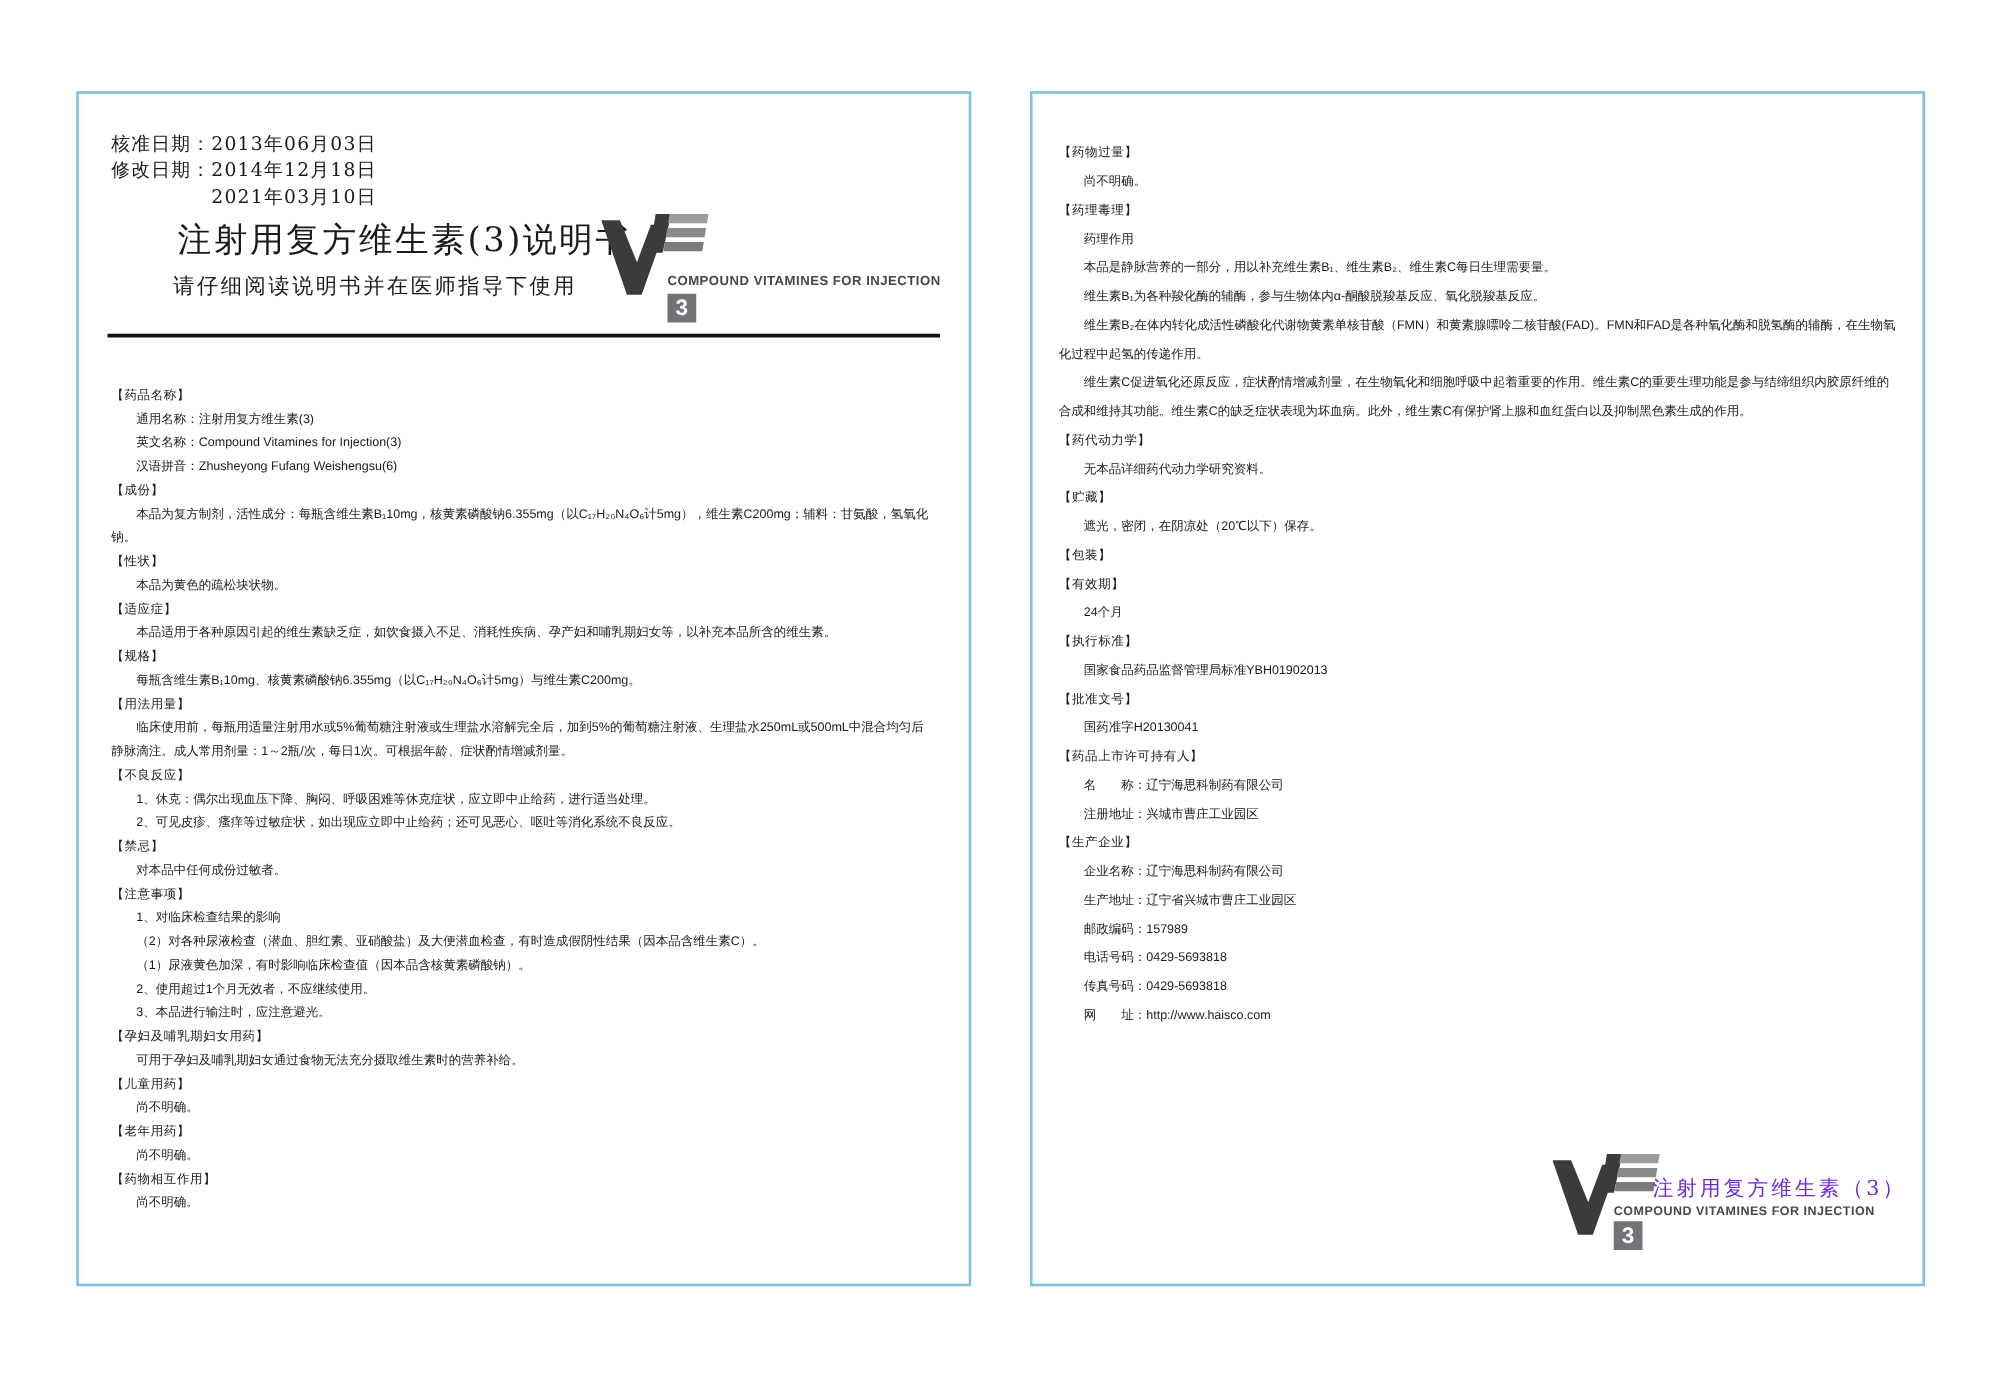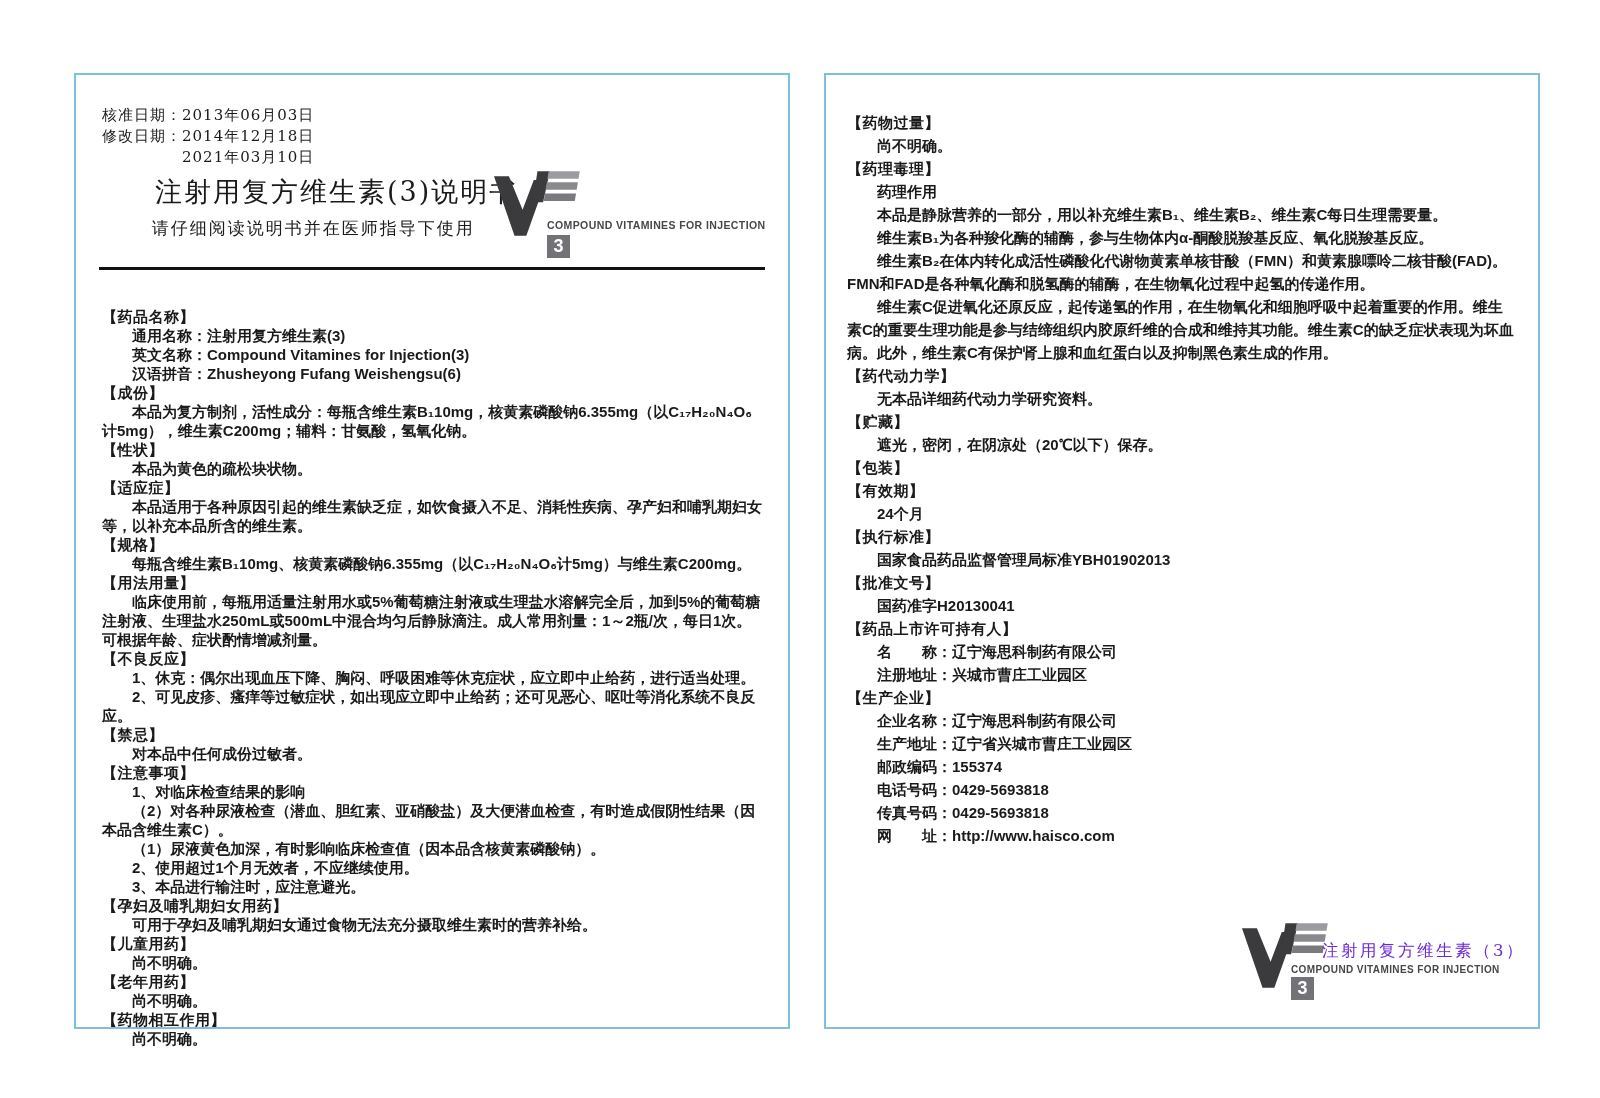--- a/index.html
+++ b/index.html
@@ -5,21 +5,21 @@
   html,body { margin:0; padding:0; }
   body {
     width:1600px; height:1098px; position:relative; background:#ffffff;
     font-family:"Liberation Sans", sans-serif; color:#1a1a1a;
     -webkit-font-smoothing:antialiased;
   }
   .sheet {
     position:absolute; top:73px; width:712px; height:952px;
     border:2px solid #7cc0dc; background:#fff; box-sizing:content-box;
   }
-  #sheet-left  { left:74px; }
+  #sheet-left  { left:61px; }
   #sheet-right { left:824px; }
 
   
   .content-l { padding:0 26px; position:relative; }
   .dates {
     margin-top:30px; font-family:"DejaVu Serif", serif;
     font-size:15px; line-height:21px; letter-spacing:1px;
   }
   .dates p { margin:0; }
   .dates .d3 { margin-left:80px; }
@@ -48,21 +48,21 @@
     color:#fff; font-weight:bold; font-size:18px; line-height:23px; text-align:center;
   }
   .logo-top .logo-box { left:53px; top:64px; }
   .logo-bottom .logo-box { left:49px; top:54px; }
   .logo-cn {
     position:absolute; left:80px; top:17px; white-space:nowrap;
     font-family:"DejaVu Serif", serif; font-size:16.5px; letter-spacing:2.5px; color:#6d28d9;text-align:right;
   }
 
   
-  .sections { margin-top:37px; font-size:15px;font-weight:bold; }
+  .sections { margin-top:37px; font-size:10px; }
   .content-l .sections { line-height:19px; }
   .content-r { padding:0 21px; position:relative; }
   .content-r .sections { margin-top:36px; line-height:23px; }
   .h { margin:0; letter-spacing:0.5px; }
   .t { margin:0; text-indent:2em; }
 </style>
 </head>
 <body>
 
 <div class="sheet" id="sheet-left">
@@ -149,21 +149,21 @@
 
     <div class="sections">
       <p class="h">【药物过量】</p>
       <p class="t">尚不明确。</p>
 
       <p class="h">【药理毒理】</p>
       <p class="t">药理作用</p>
       <p class="t">本品是静脉营养的一部分，用以补充维生素B₁、维生素B₂、维生素C每日生理需要量。</p>
       <p class="t">维生素B₁为各种羧化酶的辅酶，参与生物体内α-酮酸脱羧基反应、氧化脱羧基反应。</p>
       <p class="t">维生素B₂在体内转化成活性磷酸化代谢物黄素单核苷酸（FMN）和黄素腺嘌呤二核苷酸(FAD)。FMN和FAD是各种氧化酶和脱氢酶的辅酶，在生物氧化过程中起氢的传递作用。</p>
-      <p class="t">维生素C促进氧化还原反应，起传递氢的作用，在生物氧化和细胞呼吸中起着重要的作用。维生素C的重要生理功能是参与结缔组织内胶原纤维的合成和维持其功能。维生素C的缺乏症状表现为坏血病。此外，维生素C有保护肾上腺和血红蛋白以及抑制黑色素生成的作用。</p>
+      <p class="t">维生素C促进氧化还原反应，症状酌情增减剂量，在生物氧化和细胞呼吸中起着重要的作用。维生素C的重要生理功能是参与结缔组织内胶原纤维的合成和维持其功能。维生素C的缺乏症状表现为坏血病。此外，维生素C有保护肾上腺和血红蛋白以及抑制黑色素生成的作用。</p>
 
       <p class="h">【药代动力学】</p>
       <p class="t">无本品详细药代动力学研究资料。</p>
 
       <p class="h">【贮藏】</p>
       <p class="t">遮光，密闭，在阴凉处（20℃以下）保存。</p>
 
       <p class="h">【包装】</p>
 
       <p class="h">【有效期】</p>
@@ -175,21 +175,21 @@
       <p class="h">【批准文号】</p>
       <p class="t">国药准字H20130041</p>
 
       <p class="h">【药品上市许可持有人】</p>
       <p class="t">名　　称：辽宁海思科制药有限公司</p>
       <p class="t">注册地址：兴城市曹庄工业园区</p>
 
       <p class="h">【生产企业】</p>
       <p class="t">企业名称：辽宁海思科制药有限公司</p>
       <p class="t">生产地址：辽宁省兴城市曹庄工业园区</p>
-      <p class="t">邮政编码：155374</p>
+      <p class="t">邮政编码：157989</p>
       <p class="t">电话号码：0429-5693818</p>
       <p class="t">传真号码：0429-5693818</p>
       <p class="t">网　　址：http://www.haisco.com</p>
     </div>
 
     <div class="logo-bottom">
       <svg class="ve-mark" width="87" height="65" viewBox="0 0 140 104" aria-hidden="true">
         <polygon points="0,8 24,8 46,62 64,14 84,14 52,104 33,104" fill="#3b3b3e"></polygon>
         <polygon points="70,0 90,0 79,50 62,50" fill="#3b3b3e"></polygon>
         <polygon points="88,0 138,0 136,12 86,12" fill="#9c9ca0"></polygon>

